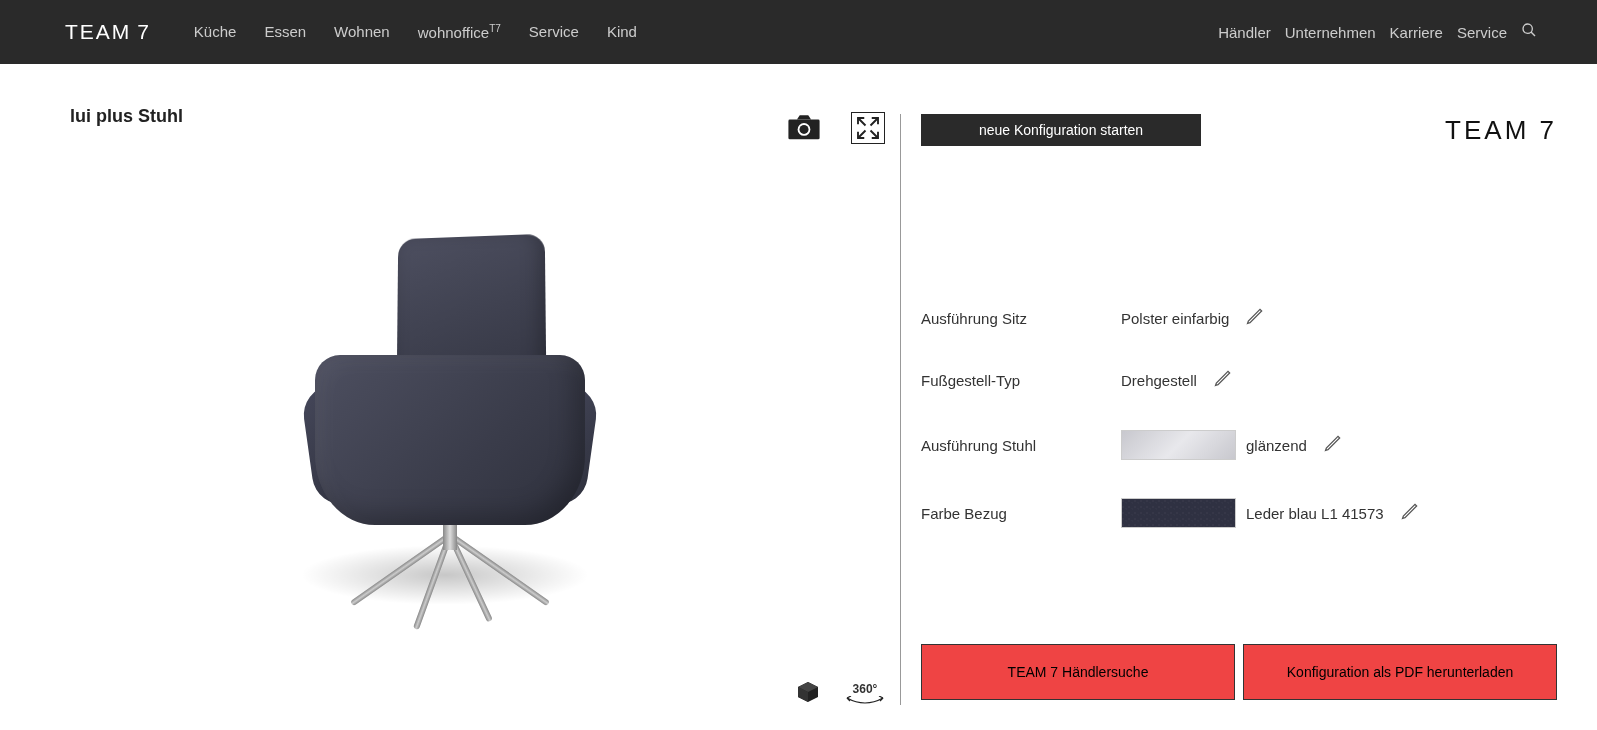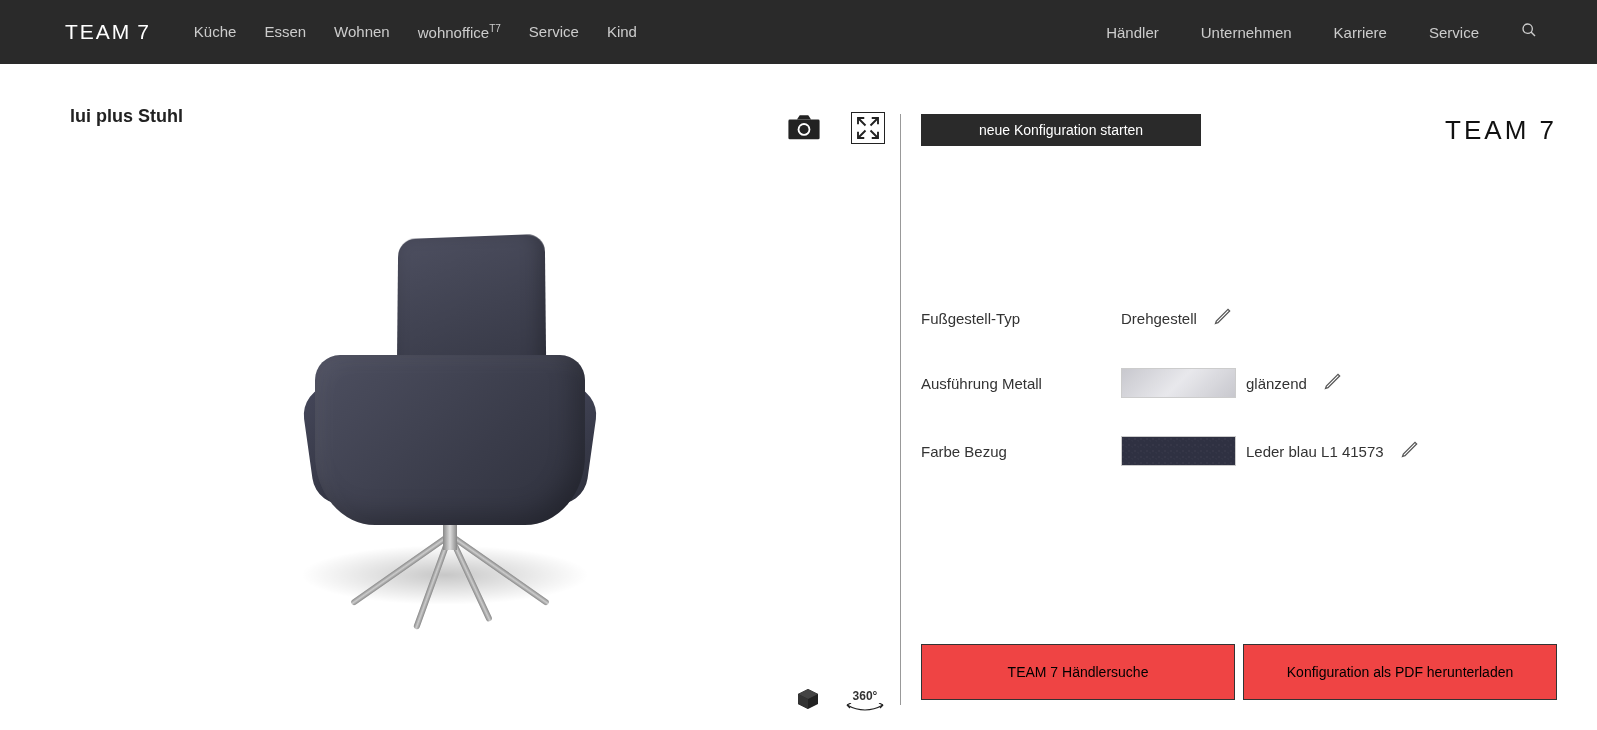--- a/index.html
+++ b/index.html
@@ -18,21 +18,21 @@
     color: #fff;
     font-weight: 400;
     letter-spacing: 2px;
     font-size: 21px;
     margin-right: 45px;
     font-family: Arial, sans-serif;
   }
   .logo-main .seven { letter-spacing: 0; }
   .nav-primary { display: flex; gap: 28px; }
   .nav-primary a, .nav-secondary a { color: #ccc; text-decoration: none; font-size: 15px; cursor: pointer; }
-  .nav-secondary { margin-left: auto; display: flex; gap: 42px; align-items: center; }
+  .nav-secondary { margin-left: auto; display: flex; gap: 14px; align-items: center; }
   .wohnoffice-sup { font-size: 10px; vertical-align: super; }
   .search-icon svg { width: 16px; height: 16px; }
 
   
   .container { display: flex; height: calc(730px - 64px); }
   .left-panel {
     width: 900px;
     position: relative;
     padding: 42px 20px 20px 70px;
   }
@@ -121,21 +121,21 @@
     transform-origin: top center;
     border-radius: 3px;
   }
   .leg1 { left: 50%; transform: translateX(-50%) rotate(55deg); }
   .leg2 { left: 50%; transform: translateX(-50%) rotate(-55deg); }
   .leg3 { left: 50%; transform: translateX(-50%) rotate(20deg); height: 100px;}
   .leg4 { left: 50%; transform: translateX(-50%) rotate(-25deg); height: 95px;}
 
   .viewer-bottom-icons {
     position: absolute;
-    bottom: 15px;
+    bottom: 22px;
     right: 15px;
     display: flex;
     gap: 25px;
     align-items: center;
   }
 
   
   .right-top {
     display: flex;
     align-items: center;
@@ -269,30 +269,39 @@
   <div class="divider"></div>
 
   <div class="right-panel">
     <div class="right-top">
       <button class="new-config-btn">neue Konfiguration starten</button>
       <div class="logo-right">TEAM 7</div>
     </div>
 
     <div class="config-rows">
       <div class="config-row">
+        <div class="config-label">Ausführung Sitz</div>
+        <div class="config-value-group">
+          <span class="config-value">Polster einfarbig</span>
+          <span class="edit-icon"><svg viewBox="0 0 24 24" fill="none" stroke="#555" stroke-width="1.5">
+                <path d="M3 21 L6 20 L20 6 L18 4 L4 18 Z"></path>
+              </svg></span>
+        </div>
+      </div>
+      <div class="config-row">
         <div class="config-label">Fußgestell-Typ</div>
         <div class="config-value-group">
           <span class="config-value">Drehgestell</span>
           <span class="edit-icon"><svg viewBox="0 0 24 24" fill="none" stroke="#555" stroke-width="1.5">
                 <path d="M3 21 L6 20 L20 6 L18 4 L4 18 Z"></path>
               </svg></span>
         </div>
       </div>
       <div class="config-row">
-        <div class="config-label">Ausführung Metall</div>
+        <div class="config-label">Ausführung Stuhl</div>
         <div class="config-value-group">
           <div class="swatch swatch-metal"></div>
           <span class="config-value">glänzend</span>
           <span class="edit-icon"><svg viewBox="0 0 24 24" fill="none" stroke="#555" stroke-width="1.5">
                 <path d="M3 21 L6 20 L20 6 L18 4 L4 18 Z"></path>
               </svg></span>
         </div>
       </div>
       <div class="config-row">
         <div class="config-label">Farbe Bezug</div>

